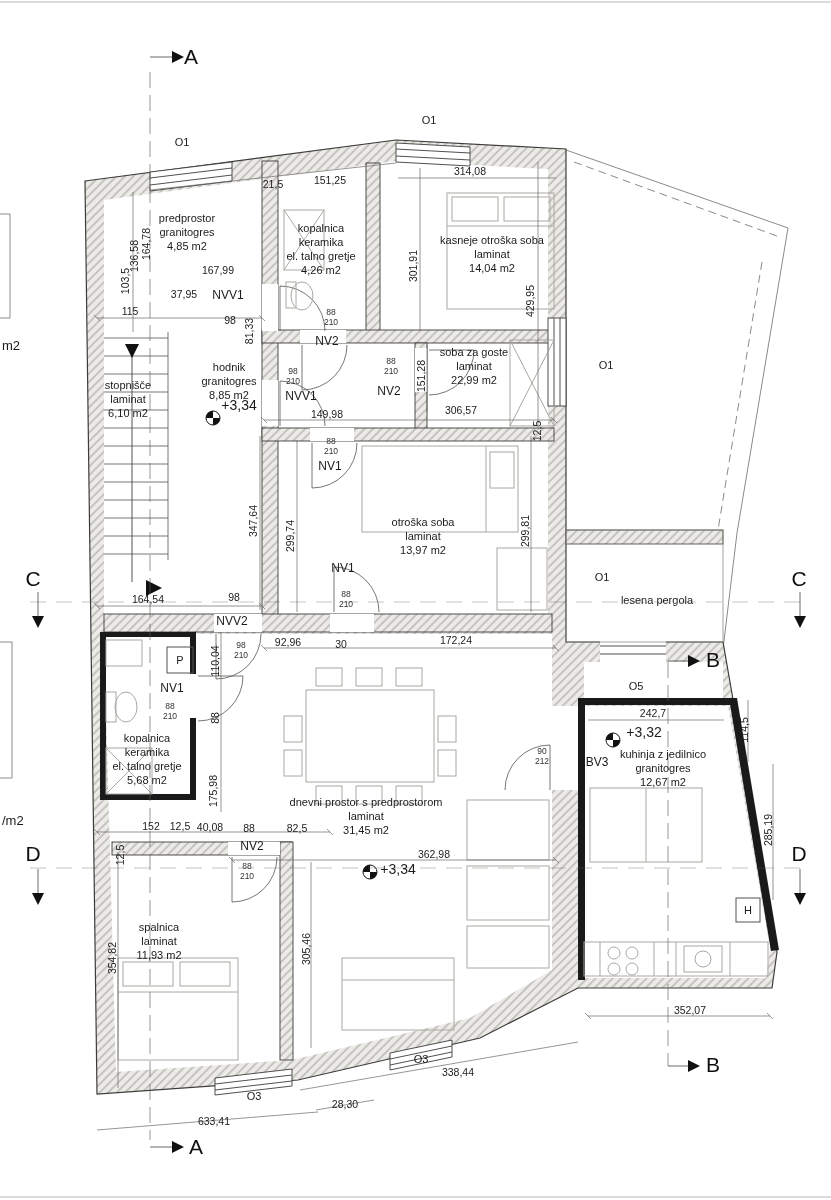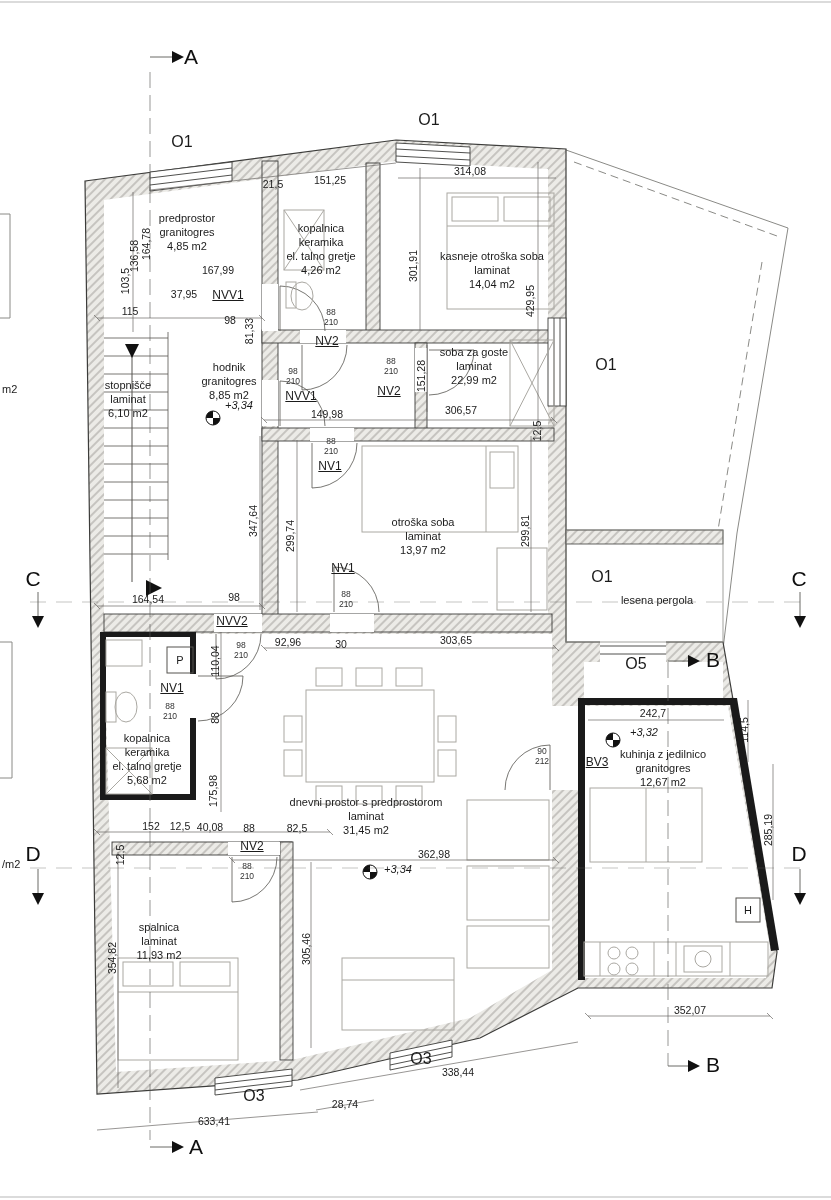--- a/index.html
+++ b/index.html
@@ -2,27 +2,27 @@
 <html><head>
 <meta charset="utf-8">
 <style>
   html,body{margin:0;padding:0;background:#fff;}
   .canvas{position:relative;width:831px;height:1200px;background:#fff;overflow:hidden;
           font-family:"Liberation Sans",sans-serif;color:#1b1b1b;}
   svg{position:absolute;left:0;top:0;}
   .lbl{position:absolute;transform:translate(-50%,-50%);font-size:10.5px;white-space:nowrap;color:#1b1b1b;}
   .vdim{transform:translate(-50%,-50%) rotate(-90deg);}
   .room{font-size:11px;text-align:center;white-space:pre-line;line-height:1.28;}
-  .door{font-size:12px;text-decoration:underline;}
-  .open{font-size:16px;text-align:center;}
+  .door{font-size:12px;}
+  .open{font-size:11px;text-align:center;}
   .mark{font-size:21px;color:#0f0f0f;}
   .dsize{font-size:8.5px;text-align:center;white-space:pre-line;line-height:1.15;color:#333;}
-  .lvl{font-size:11px;font-style:italic;}
+  .lvl{font-size:14px;}
   .boxed{font-size:11px;}
-  .edge{position:absolute;transform:translate(0,-50%);font-size:11px;margin-top:44px;}
+  .edge{position:absolute;transform:translate(0,-50%);font-size:13px;}
 </style>
 </head>
 <body>
 
 <div class="canvas">
 
 <svg width="831" height="1200" viewBox="0 0 831 1200">
   <defs>
     <pattern id="h1" patternUnits="userSpaceOnUse" width="6" height="6" patternTransform="rotate(45)">
       <rect width="6" height="6" fill="#ecebe7"></rect>
@@ -295,21 +295,21 @@
 <div class="lbl mark" style="left:799px;top:579px">C</div>
 <div class="lbl mark" style="left:33px;top:854px">D</div>
 <div class="lbl mark" style="left:799px;top:854px">D</div>
 <div class="lbl mark" style="left:713px;top:660px">B</div>
 <div class="lbl mark" style="left:713px;top:1065px">B</div>
 
 <div class="lbl open" style="left:182px;top:142px">O1</div>
 <div class="lbl open" style="left:429px;top:120px">O1</div>
 <div class="lbl open" style="left:606px;top:365px">O1</div>
 <div class="lbl open" style="left:602px;top:577px">O1</div>
-<div class="lbl open" style="left:636px;top:664px">O5</div>
+<div class="lbl open" style="left:636px;top:686px">O5</div>
 <div class="lbl open" style="left:254px;top:1096px">O3</div>
 <div class="lbl open" style="left:421px;top:1059px">O3</div>
 
 <div class="lbl door" style="left:228px;top:295px">NVV1</div>
 <div class="lbl door" style="left:327px;top:341px">NV2</div>
 <div class="lbl door" style="left:301px;top:396px">NVV1</div>
 <div class="lbl door" style="left:389px;top:391px">NV2</div>
 <div class="lbl door" style="left:330px;top:466px">NV1</div>
 <div class="lbl door" style="left:343px;top:568px">NV1</div>
 <div class="lbl door" style="left:232px;top:621px">NVV2</div>
@@ -342,21 +342,21 @@
 <div class="lbl lvl" style="left:398px;top:869px">+3,34</div>
 <div class="lbl lvl" style="left:644px;top:732px">+3,32</div>
 
 <div class="lbl room" style="left:187px;top:232px">predprostor
 granitogres
 4,85 m2</div>
 <div class="lbl room" style="left:321px;top:249px">kopalnica
 keramika
 el. talno gretje
 4,26 m2</div>
-<div class="lbl room" style="left:492px;top:270px">kasneje otroška soba
+<div class="lbl room" style="left:492px;top:254px">kasneje otroška soba
 laminat
 14,04 m2</div>
 <div class="lbl room" style="left:474px;top:366px">soba za goste
 laminat
 22,99 m2</div>
 <div class="lbl room" style="left:229px;top:381px">hodnik
 granitogres
 8,85 m2</div>
 <div class="lbl room" style="left:128px;top:399px">stopnišče
 laminat
@@ -385,31 +385,31 @@
 <div class="lbl" style="left:218px;top:270px">167,99</div>
 <div class="lbl" style="left:130px;top:311px">115</div>
 <div class="lbl" style="left:184px;top:294px">37,95</div>
 <div class="lbl" style="left:230px;top:320px">98</div>
 <div class="lbl" style="left:327px;top:414px">149,98</div>
 <div class="lbl" style="left:461px;top:410px">306,57</div>
 <div class="lbl" style="left:148px;top:599px">164,54</div>
 <div class="lbl" style="left:234px;top:597px">98</div>
 <div class="lbl" style="left:288px;top:642px">92,96</div>
 <div class="lbl" style="left:341px;top:644px">30</div>
-<div class="lbl" style="left:456px;top:640px">303,65</div>
+<div class="lbl" style="left:456px;top:640px">172,24</div>
 <div class="lbl" style="left:653px;top:713px">242,7</div>
 <div class="lbl" style="left:151px;top:826px">152</div>
 <div class="lbl" style="left:180px;top:826px">12,5</div>
 <div class="lbl" style="left:210px;top:827px">40,08</div>
 <div class="lbl" style="left:249px;top:828px">88</div>
 <div class="lbl" style="left:297px;top:828px">82,5</div>
 <div class="lbl" style="left:434px;top:854px">362,98</div>
 <div class="lbl" style="left:690px;top:1010px">352,07</div>
 <div class="lbl" style="left:458px;top:1072px">338,44</div>
-<div class="lbl" style="left:345px;top:1104px">28,74</div>
+<div class="lbl" style="left:345px;top:1104px">28,30</div>
 <div class="lbl" style="left:214px;top:1121px">633,41</div>
 
 <div class="lbl vdim" style="left:146px;top:244px">164,78</div>
 <div class="lbl vdim" style="left:134px;top:256px">136,58</div>
 <div class="lbl vdim" style="left:125px;top:281px">103,5</div>
 <div class="lbl vdim" style="left:413px;top:266px">301,91</div>
 <div class="lbl vdim" style="left:530px;top:301px">429,95</div>
 <div class="lbl vdim" style="left:249px;top:331px">81,33</div>
 <div class="lbl vdim" style="left:421px;top:376px">151,28</div>
 <div class="lbl vdim" style="left:537px;top:431px">12,5</div>

